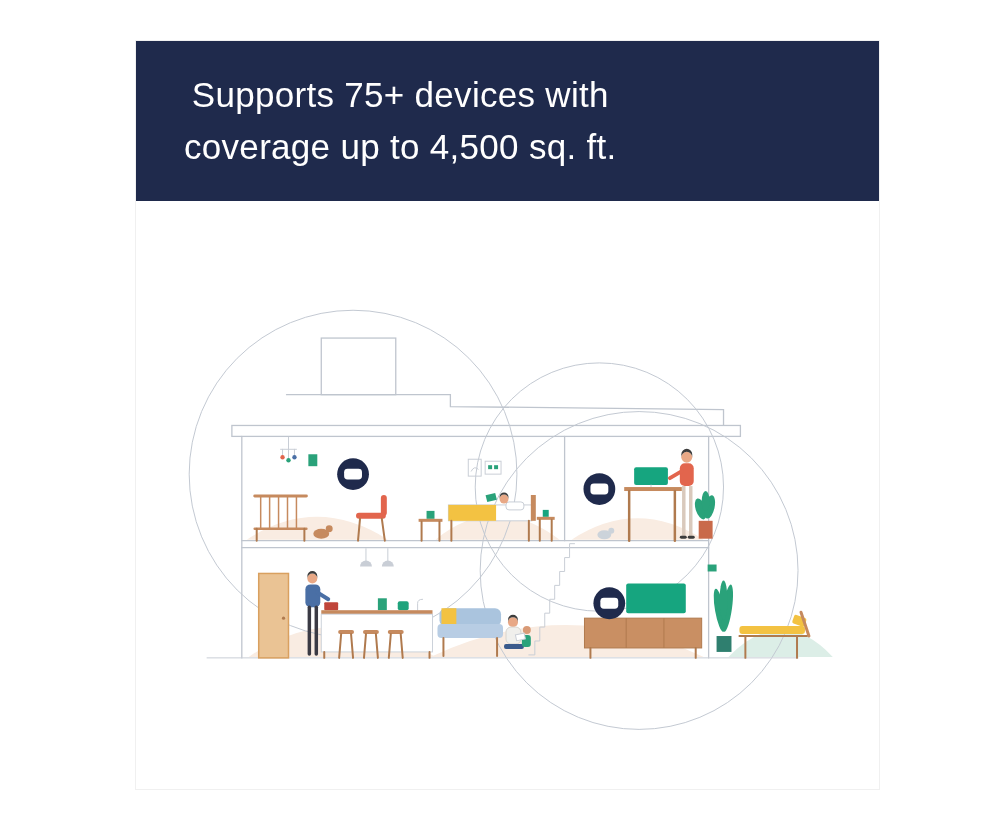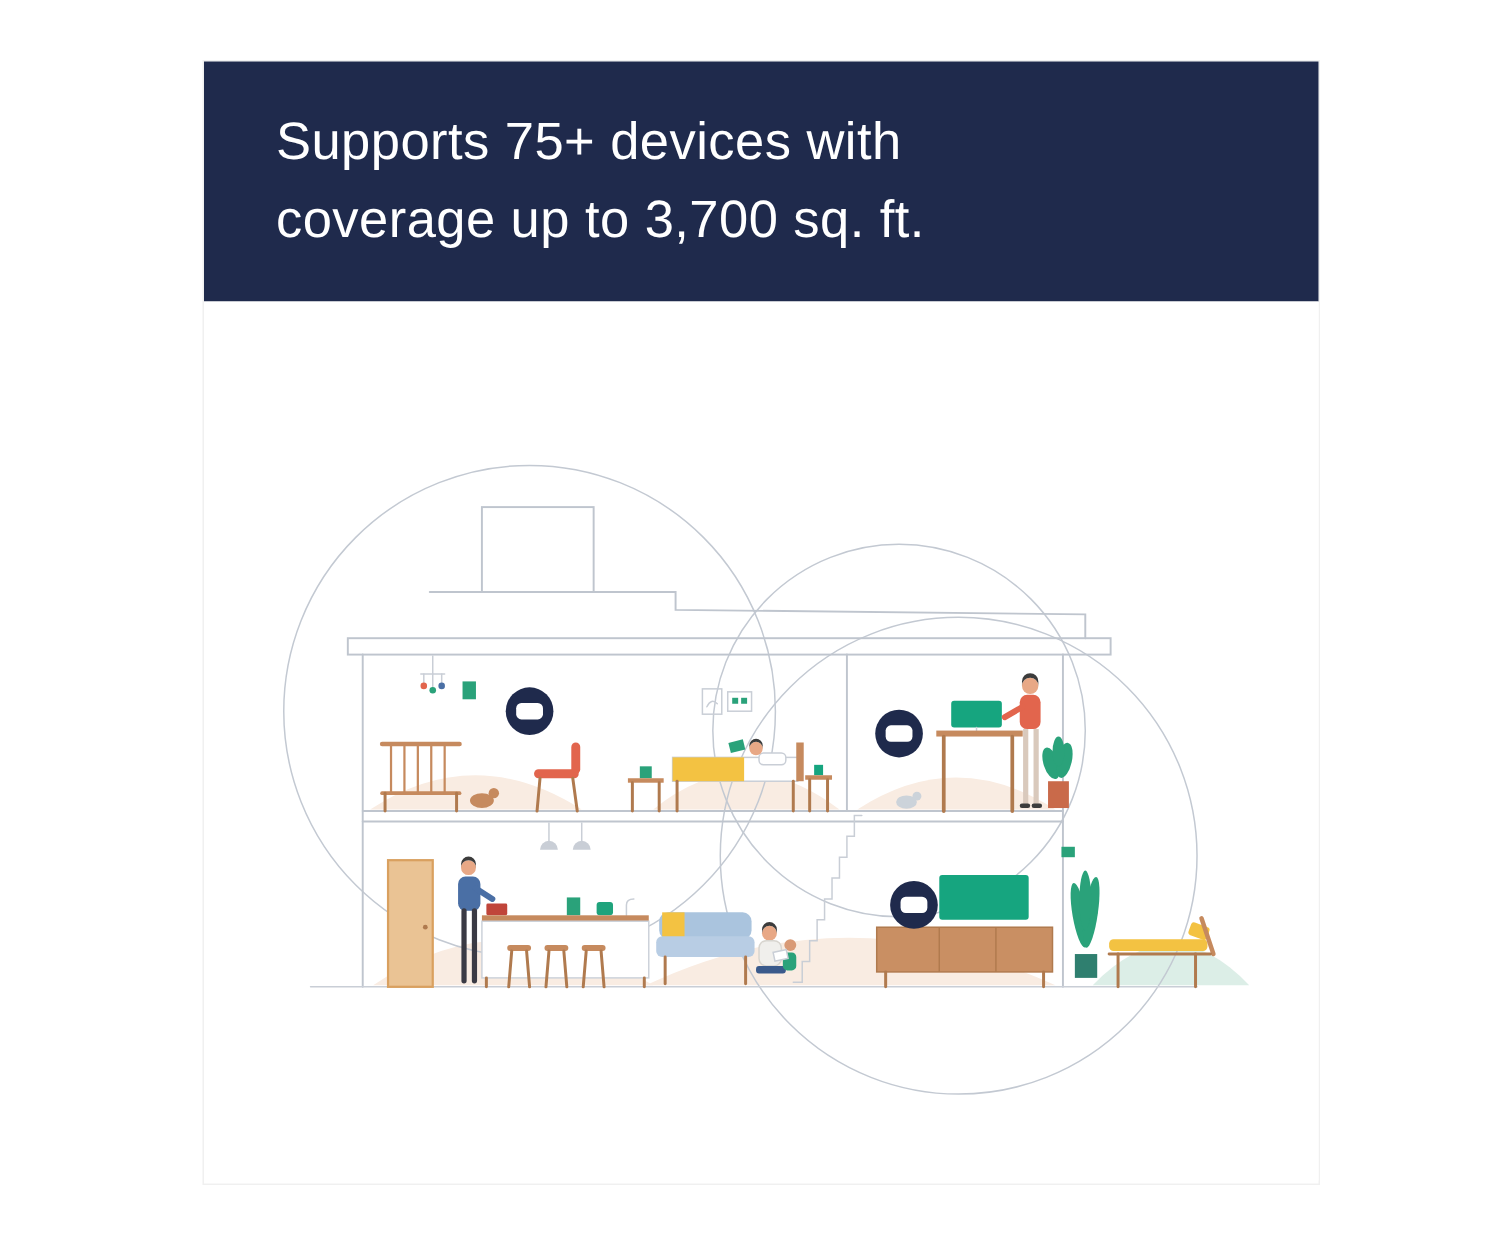--- a/index.html
+++ b/index.html
@@ -13,21 +13,21 @@
     --wood-dark:#b07a4e;
     --outline:#bfc5ce;
     --backdrop:#f9ece2;
   }
   html,body{margin:0;padding:0;background:#ffffff;font-family:"Liberation Sans",sans-serif;}
   .page{position:relative;width:1000px;height:839px;background:#ffffff;overflow:hidden;margin:0 auto;}
   .card{position:absolute;left:135px;top:40px;width:745px;height:750px;background:#ffffff;
         border:1px solid #f0f0f0;box-sizing:border-box;}
   .banner{height:160px;background:var(--banner-bg);color:var(--banner-text);
           display:flex;align-items:center;box-sizing:border-box;padding:0 48px;}
-  .headline{font-size:35px;line-height:1.5;font-weight:400;letter-spacing:.3px;}
+  .headline{font-size:35px;line-height:1.5;font-weight:400;letter-spacing:.3px;text-align:center;}
   .illustration{width:743px;height:586px;background:#ffffff;}
   svg{display:block;}
 
   .o{stroke:var(--outline);fill:none;stroke-width:1.3;stroke-linecap:round;}
   .thin{stroke:#c9ced6;stroke-width:1;fill:none;stroke-linecap:round;}
   .cov{stroke:#c3c9d2;stroke-width:1;fill:none;}
   .backdrop{fill:var(--backdrop);}
   .tealdrop{fill:#dceee7;}
   .green{fill:var(--accent-green);}
   .green2{fill:#2aa27a;}
@@ -48,21 +48,21 @@
 </style>
 </head>
 <body>
 
 <div class="page">
   <div class="card">
 
     <div class="banner">
       <div class="headline">
         <span>Supports 75+ devices with</span><br>
-        <span>coverage up to 3,700 sq. ft.</span>
+        <span>coverage up to 4,500 sq. ft.</span>
       </div>
     </div>
 
     <div class="illustration">
       <svg viewBox="0 0 745 590" width="743" height="586" xmlns="http://www.w3.org/2000/svg">
 
         <g>
           <path class="backdrop" d="M110,341 Q180,295 252,341 Z"></path>
           <path class="backdrop" d="M300,341 Q360,292 425,341 Z"></path>
           <path class="backdrop" d="M437,341 Q503,298 570,341 Z"></path>

